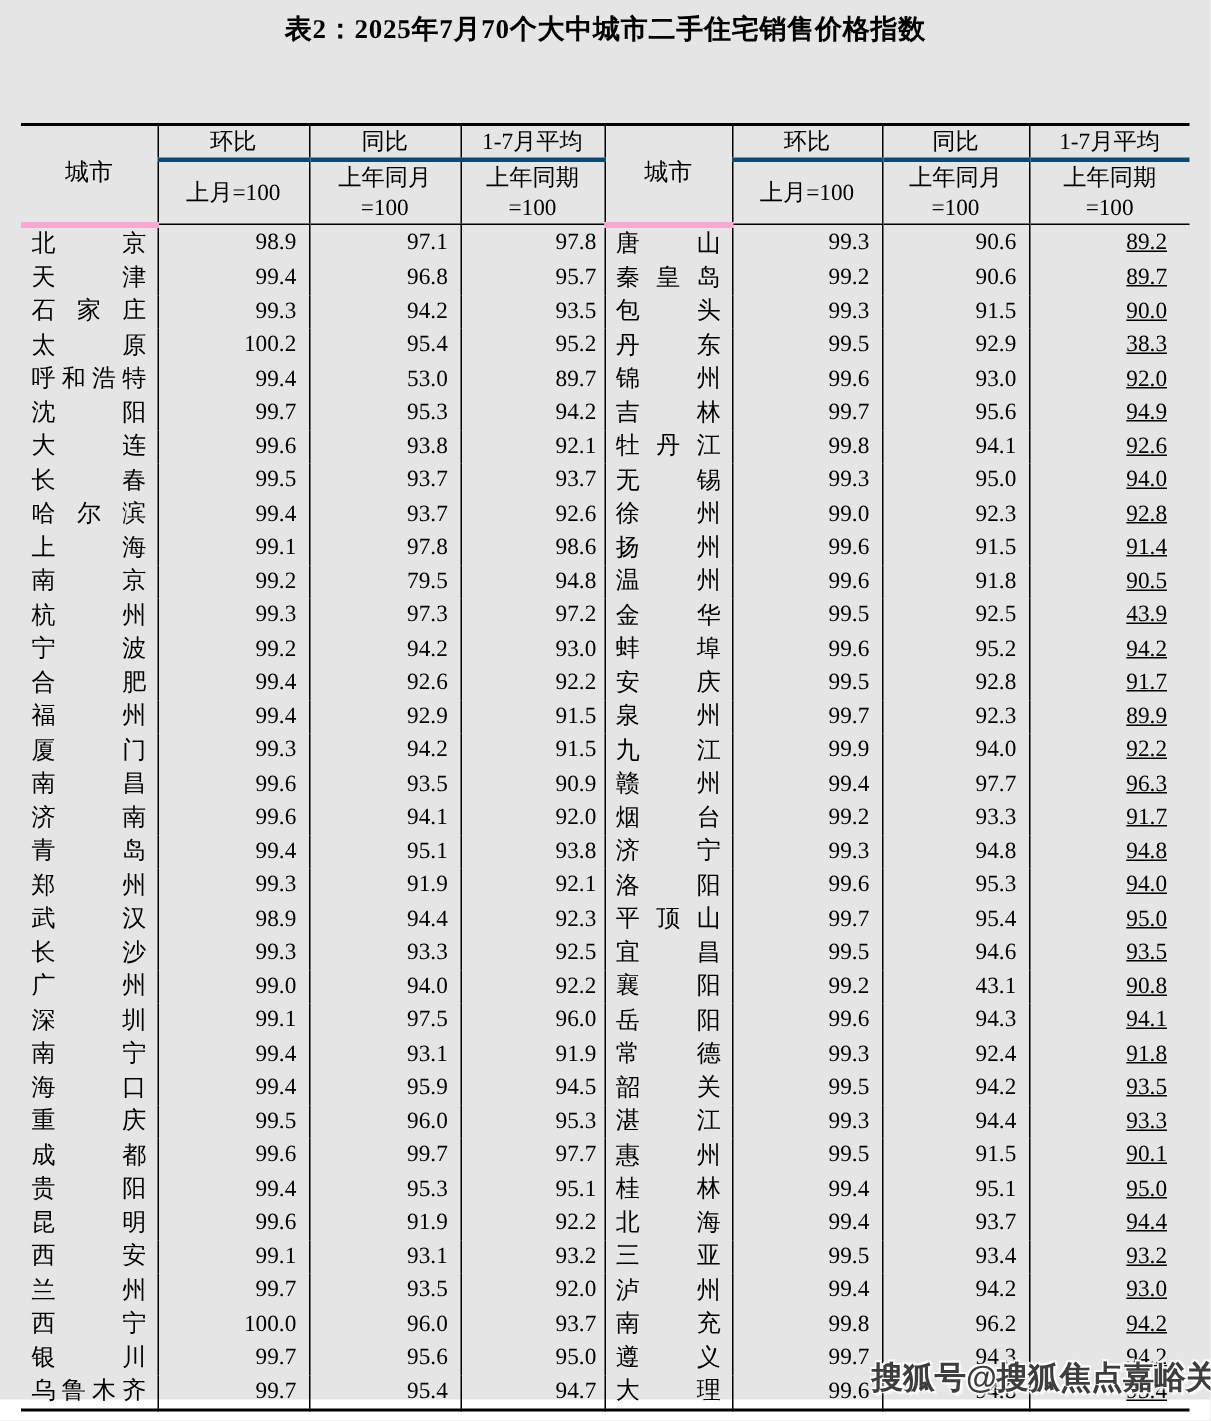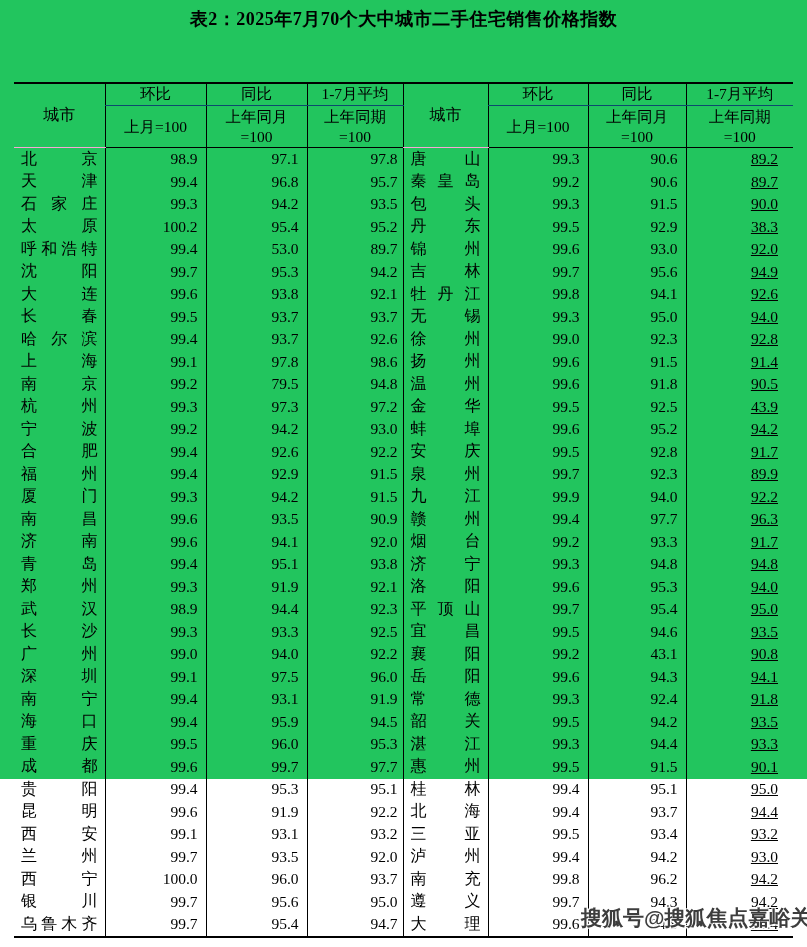--- a/index.html
+++ b/index.html
@@ -3,21 +3,21 @@
 <meta charset="utf-8">
 <style>
   html, body { margin: 0; padding: 0; }
   body {
     width: 807px; height: 947px;
     background: #ffffff;
     font-family: "Liberation Serif", "DejaVu Serif", serif;
     color: #000;
     overflow: hidden;
   }
-  .page { position: relative; width: 807px; height: 779px; background: #22c55e; }
+  .page { position: relative; width: 807px; height: 933px; background: #e5e5e5; }
 
   .title {
     position: absolute; top: 7px; left: 0; right: 0;
     text-align: center;
     font-size: 18px; font-weight: bold;
     letter-spacing: 0.5px;
   }
 
   table.price-table {
     position: absolute; left: 14px; top: 82px;
@@ -30,22 +30,22 @@
   th, td {
     padding: 0;
     font-weight: normal;
     vertical-align: middle;
     border-left: 1px solid #000;
     overflow: hidden;
   }
   .no-left { border-left: none; }
 
   thead th { font-size: 15.5px; }
-  .top-th { height: 21px; border-bottom: 1px solid #0c4a6e; }
-  .city-th { border-bottom: 1px solid #f9a8d4; font-size: 16px; }
+  .top-th { height: 21px; border-bottom: 3px solid #0c4a6e; }
+  .city-th { border-bottom: 4px solid #f9a8d4; font-size: 16px; }
   .base-th {
     height: 41px;
     border-bottom: 1px solid #000;
     white-space: pre-line;
     line-height: 1.25;
     text-align: center;
   }
 
   tbody td { height: 22.5px; font-size: 15.5px; }
   td.num-cell { text-align: right; padding-right: 8px; }

